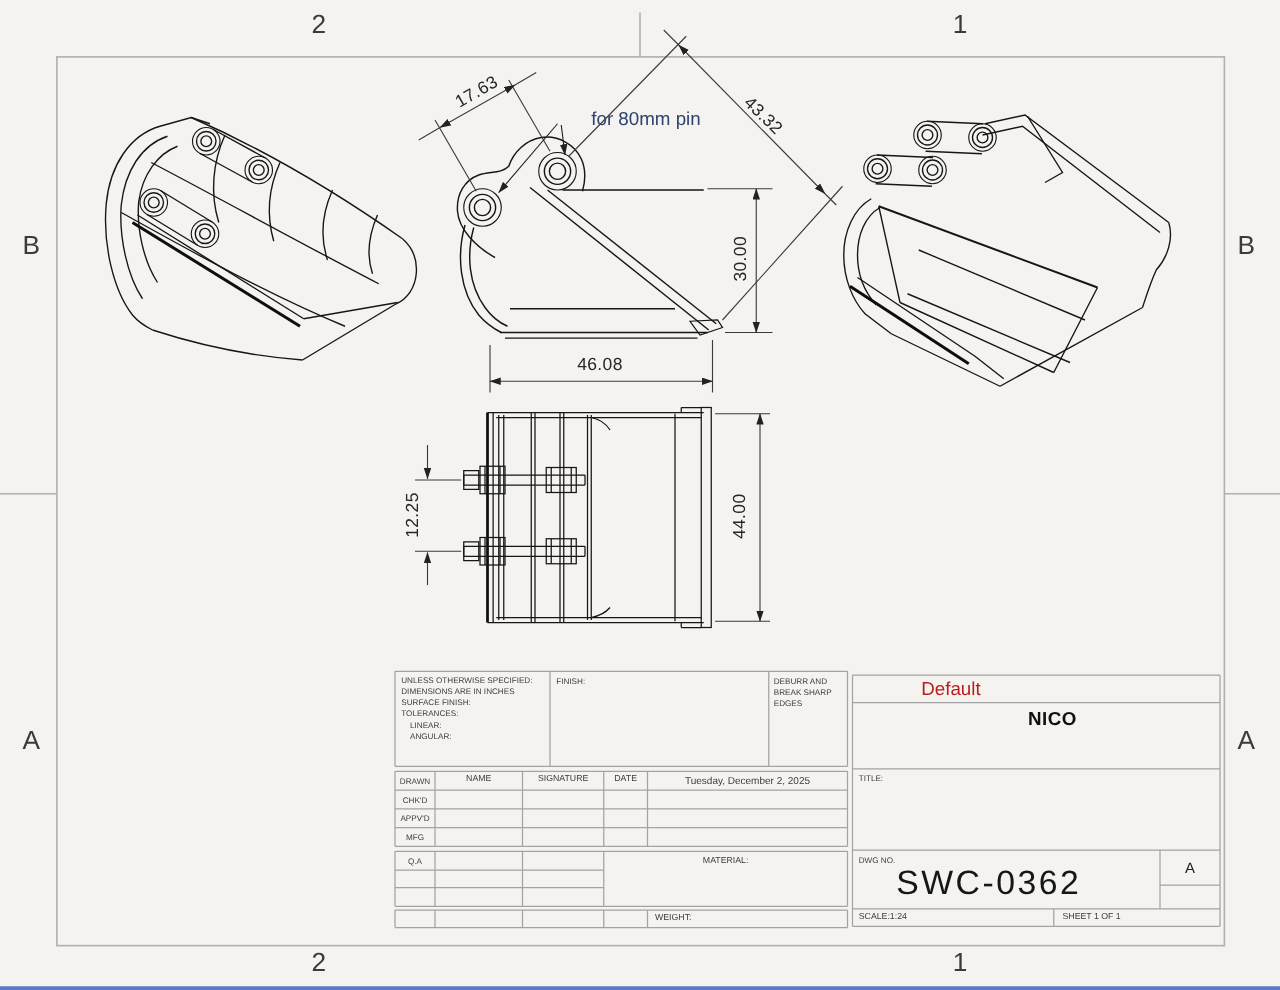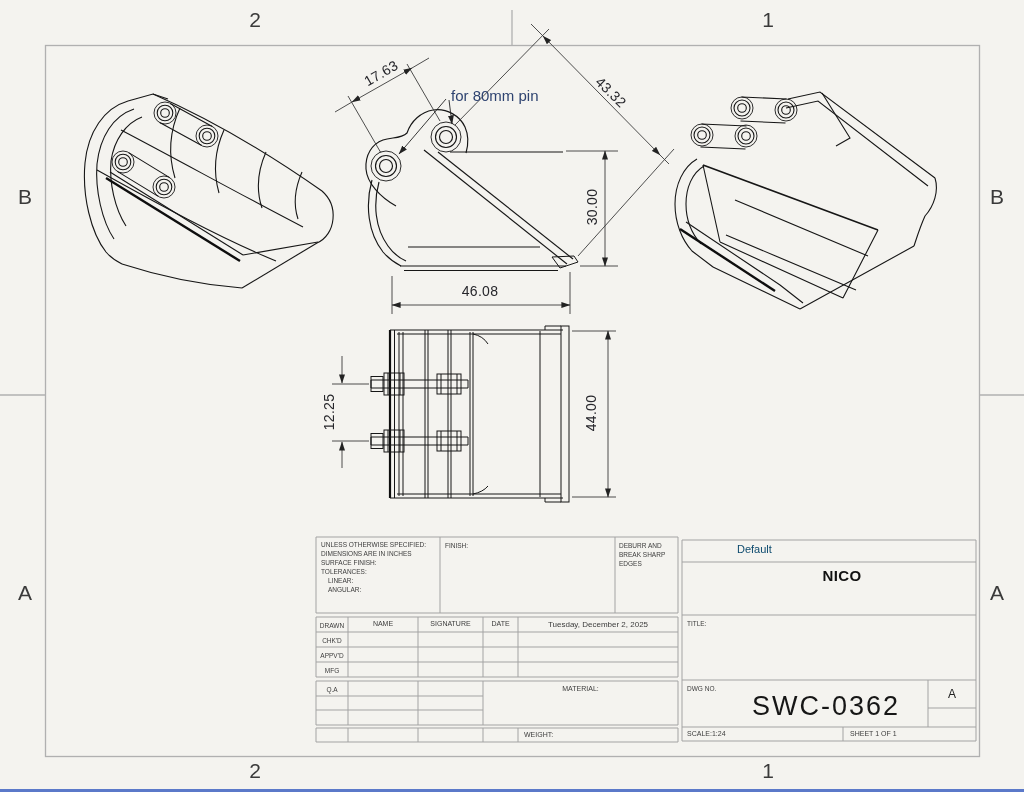--- a/index.html
+++ b/index.html
@@ -18,21 +18,21 @@
   
   .t{position:absolute;color:#3c3c3c;white-space:nowrap;}
   .t6{font-size:6.5px;line-height:9px;}
   .t7{font-size:7px;}
   .t8{font-size:8px;}
   .ctr{text-align:center;}
   .tolline{font-size:6.5px;line-height:9px;color:#3c3c3c;}
   .ind{padding-left:7px;}
   .company{font-weight:bold;color:#111;font-size:15px;line-height:17px;letter-spacing:.4px;text-align:center;}
   .dwgno{font-size:27px;color:#161616;letter-spacing:2px;text-align:center;}
-  .cfg{font-size:11px;color:#0c4a6e;}
+  .cfg{font-size:15px;color:#b91c1c;}
   .rev{font-size:12px;color:#222;text-align:center;}
   .botbar{position:absolute;left:0;top:789px;width:1024px;height:3px;background:#5b79c9;}
 </style>
 </head>
 <body>
 
 <div class="abs" style="left:0;top:0;width:1024px;height:792px;">
 
 <svg width="1024" height="792" viewBox="0 0 1024 792">
   <defs>
@@ -209,21 +209,21 @@
 <span class="zone" style="left:25px;top:593px;">A</span>
 <span class="zone" style="left:997px;top:197px;">B</span>
 <span class="zone" style="left:997px;top:593px;">A</span>
 
 <span class="dim" style="left:381px;top:73px;transform:translate(-50%,-50%) rotate(-30deg);">17.63</span>
 <span class="dim" style="left:611px;top:92px;transform:translate(-50%,-50%) rotate(44deg);">43.32</span>
 <span class="dim" style="left:592px;top:207px;transform:translate(-50%,-50%) rotate(-90deg);">30.00</span>
 <span class="dim" style="left:480px;top:291px;transform:translate(-50%,-50%);">46.08</span>
 <span class="dim" style="left:329px;top:412px;transform:translate(-50%,-50%) rotate(-90deg);">12.25</span>
 <span class="dim" style="left:591px;top:413px;transform:translate(-50%,-50%) rotate(-90deg);">44.00</span>
-<span class="note" style="left:451px;top:87px;">for 80mm pin</span>
+<span class="note" style="left:473px;top:87px;">for 80mm pin</span>
 
 <div>
   <div class="t" style="left:321px;top:540px;width:118px;">
     <div class="tolline">UNLESS OTHERWISE SPECIFIED:</div>
     <div class="tolline">DIMENSIONS ARE IN INCHES</div>
     <div class="tolline">SURFACE FINISH:</div>
     <div class="tolline">TOLERANCES:</div>
     <div class="tolline ind">LINEAR:</div>
     <div class="tolline ind">ANGULAR:</div>
   </div>
@@ -247,21 +247,21 @@
 
   <span class="t t7 ctr" style="left:483px;top:685px;width:195px;">MATERIAL:</span>
   <span class="t t7" style="left:524px;top:731px;">WEIGHT:</span>
 
   <span class="t cfg" style="left:737px;top:543px;">Default</span>
   <div class="t company" style="left:682px;top:567px;width:320px;">
     <div>NICO</div>
   </div>
   <span class="t t6" style="left:687px;top:619px;">TITLE:</span>
   <span class="t t6" style="left:687px;top:684px;">DWG NO.</span>
-  <span class="t dwgno" style="left:682px;top:691px;width:218px;text-align:right;">SWC-0362</span>
+  <span class="t dwgno" style="left:682px;top:691px;width:218px;">SWC-0362</span>
   <span class="t rev" style="left:928px;top:687px;width:48px;">A</span>
   <span class="t t7" style="left:687px;top:730px;">SCALE:1:24</span>
   <span class="t t7" style="left:850px;top:730px;">SHEET 1 OF 1</span>
 </div>
 
 <div class="botbar"></div>
 
 </div>
 
 </body></html>

